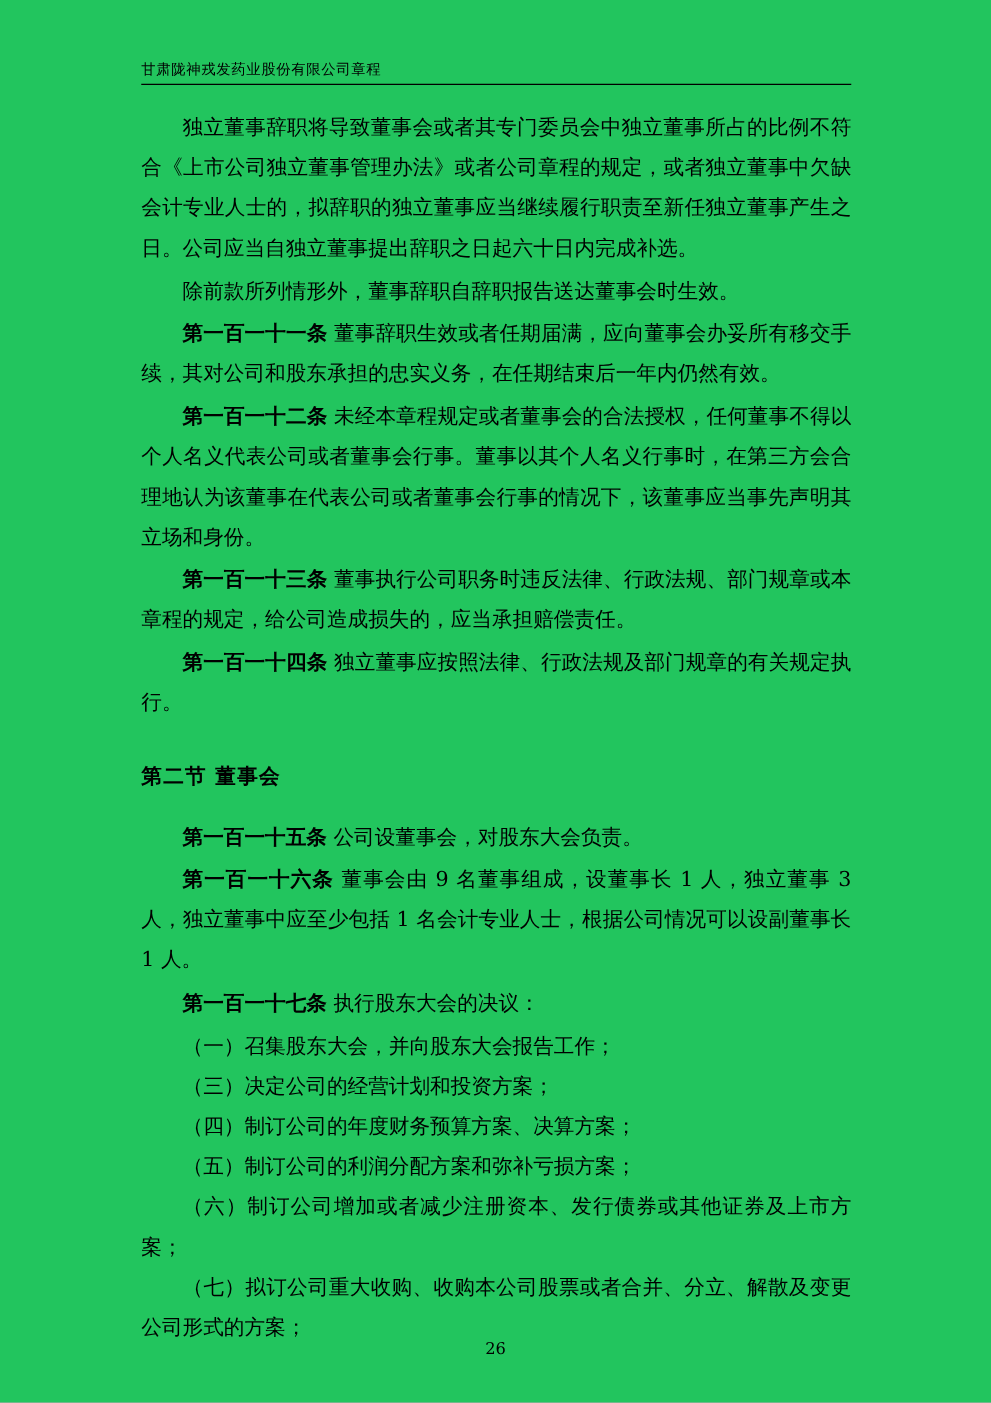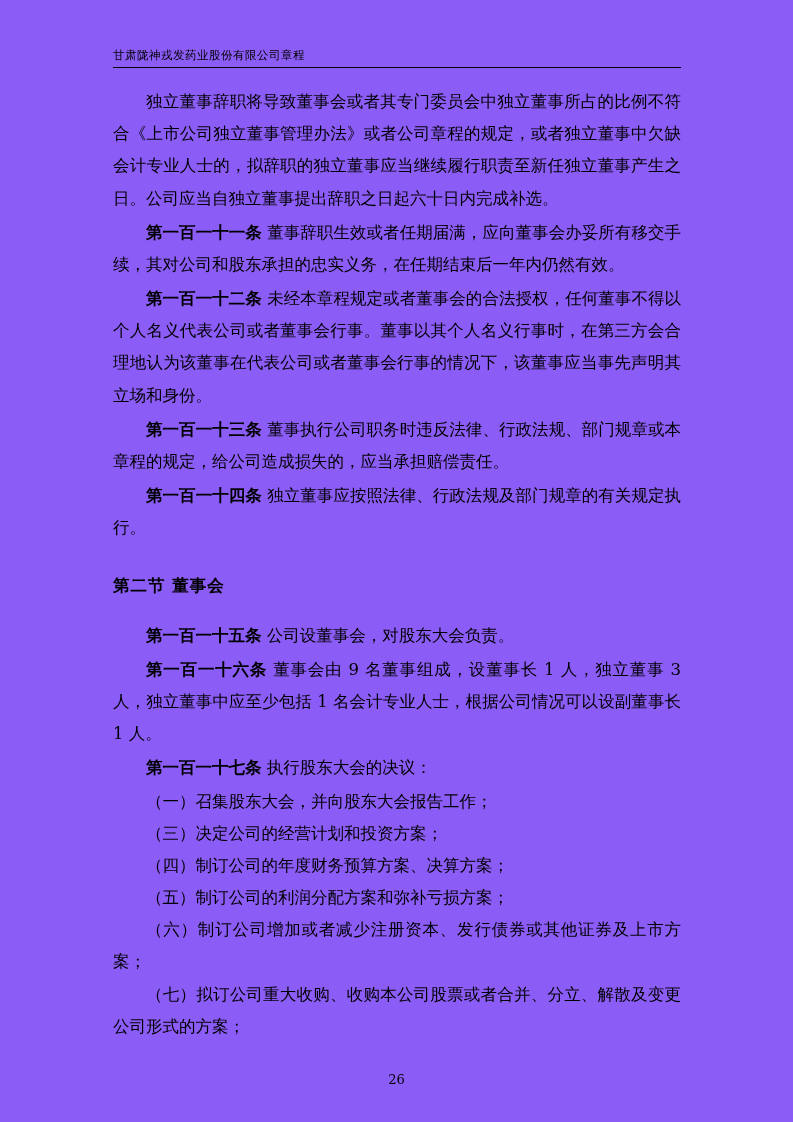--- a/index.html
+++ b/index.html
@@ -3,21 +3,21 @@
 <meta charset="utf-8">
 <style>
   html, body {
     margin: 0;
     padding: 0;
     background: #b0b0b0;
   }
   .page {
     width: 793px;
     height: 1122px;
-    background: #8b5cf6;
+    background: #22c55e;
     position: relative;
     margin: 0 auto;
     box-sizing: border-box;
     font-family: "DejaVu Serif", "Liberation Serif", serif;
     color: #000000;
     overflow: hidden;
   }
   .content {
     position: absolute;
     left: 113px;
@@ -55,21 +55,20 @@
     line-height: 1.9;
     letter-spacing: 1px;
   }
   .list-item {
     font-size: 16.5px;
     line-height: 1.95;
     margin: 0;
     text-align: justify;
     text-justify: inter-ideograph;
     text-indent: 2em;
-    font-family: Liberation Mono, monospace;
   }
   .page-number {
     position: absolute;
     left: 0;
     right: 0;
     top: 1072px;
     text-align: center;
     font-family: "DejaVu Serif", "Liberation Serif", serif;
     font-size: 13px;
   }
@@ -78,20 +77,21 @@
 <body>
 
 <div class="page">
   <div class="content">
 
     <div class="header-line">甘肃陇神戎发药业股份有限公司章程</div>
     <div class="header-rule"></div>
 
     <p class="para"><span>独立董事辞职将导致董事会或者其专门委员会中独立董事所占的比例不符合《上市公司独立董事管理办法》或者公司章程的规定，或者独立董事中欠缺会计专业人士的，拟辞职的独立董事应当继续履行职责至新任独立董事产生之日。公司应当自独立董事提出辞职之日起六十日内完成补选。</span></p>
 
+    <p class="para"><span>除前款所列情形外，董事辞职自辞职报告送达董事会时生效。</span></p>
 
     <p class="para"><span class="bold">第一百一十一条</span> <span>董事辞职生效或者任期届满，应向董事会办妥所有移交手续，其对公司和股东承担的忠实义务，在任期结束后一年内仍然有效。</span></p>
 
     <p class="para"><span class="bold">第一百一十二条</span> <span>未经本章程规定或者董事会的合法授权，任何董事不得以个人名义代表公司或者董事会行事。董事以其个人名义行事时，在第三方会合理地认为该董事在代表公司或者董事会行事的情况下，该董事应当事先声明其立场和身份。</span></p>
 
     <p class="para"><span class="bold">第一百一十三条</span> <span>董事执行公司职务时违反法律、行政法规、部门规章或本章程的规定，给公司造成损失的，应当承担赔偿责任。</span></p>
 
     <p class="para"><span class="bold">第一百一十四条</span> <span>独立董事应按照法律、行政法规及部门规章的有关规定执行。</span></p>
 
     <div class="section-title">第二节  董事会</div>

